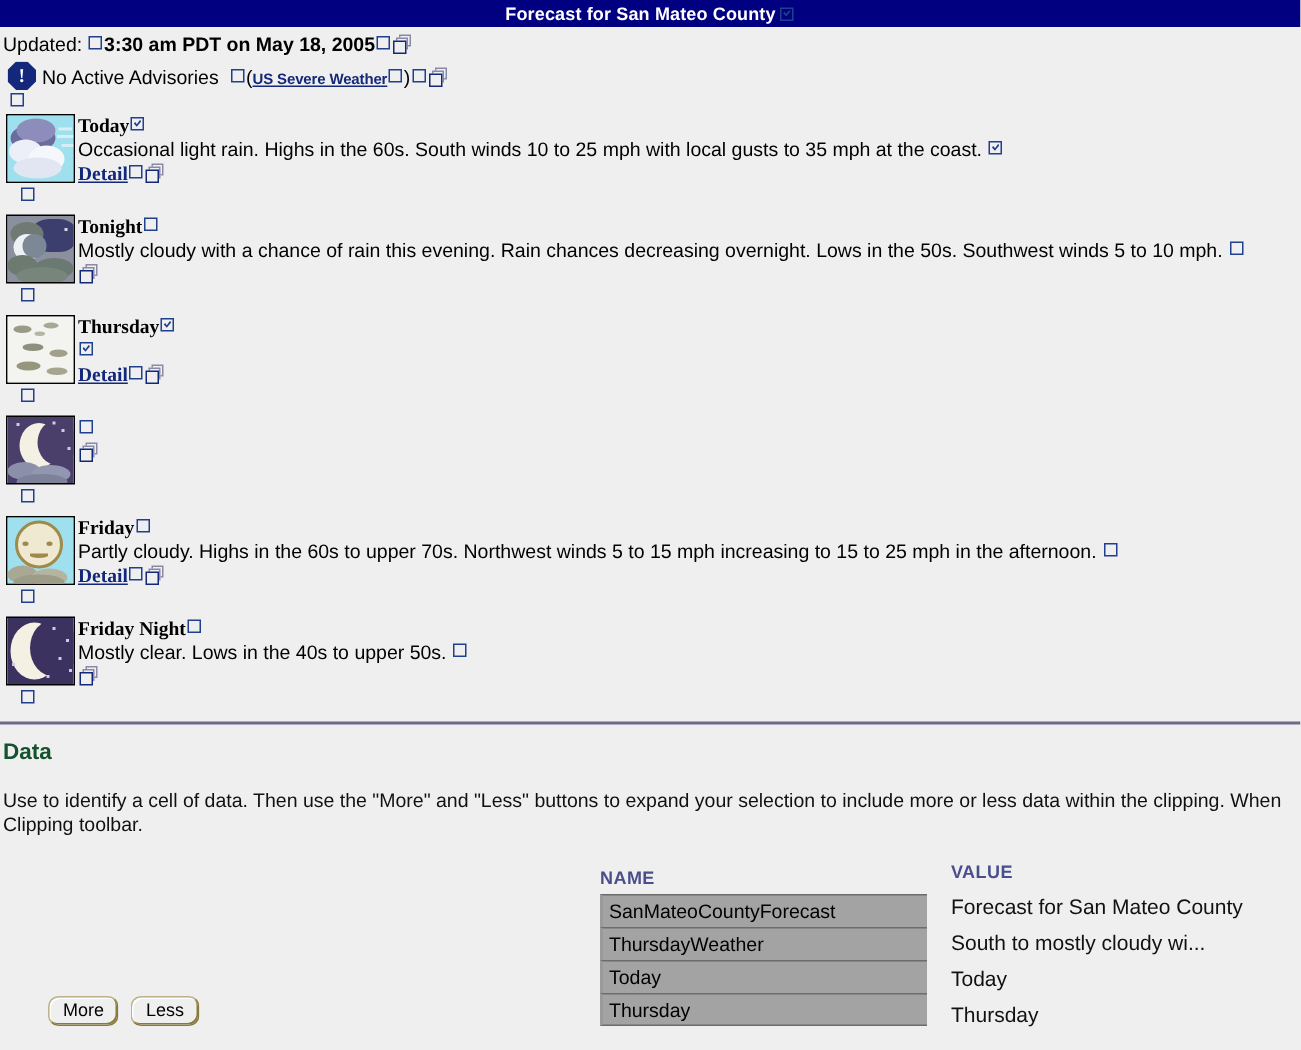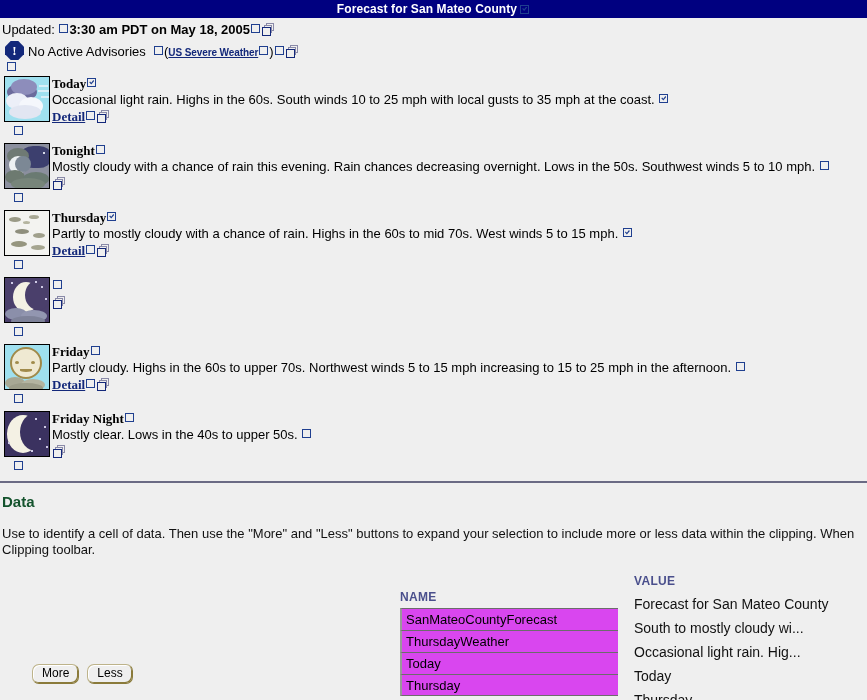--- a/index.html
+++ b/index.html
@@ -188,21 +188,21 @@
     letter-spacing: 0.3px;
     font-family: "Liberation Sans", sans-serif;
     padding-bottom: 4px;
   }
   .nfield {
     height: 22px;
     box-sizing: border-box;
     border-top: 1px solid #6c6c6c;
     border-left: 2px solid #9a9a9a;
     border-right: 0; border-bottom: 0;
-    background: #d946ef;
+    background: #a3a3a3;
     font-size: 13px; color: #000;
     font-family: "Liberation Sans", sans-serif;
     padding: 0 0 0 4px;
     line-height: 18px;
     outline: none;
     width: 100%;
     display: block;
   }
   .nfield-last { border-bottom: 1px solid #6c6c6c; }
   .vcell {
@@ -319,21 +319,21 @@
             <div class="cloud" style="left:28px;top:22px;width:12px;height:5px;background:#a0a08c"></div>
             <div class="cloud" style="left:6px;top:30px;width:16px;height:6px;background:#96967f"></div>
             <div class="cloud" style="left:26px;top:34px;width:14px;height:5px;background:#a6a690"></div>
             <div class="cloud" style="left:18px;top:10px;width:7px;height:3px;background:#b5b5a0"></div>
           </div>
         </div>
         <span class="ficon-sub boxg"></span>
       </div>
       <div class="fbody">
         <div class="fday"><span>Thursday</span><span class="boxg checked"></span></div>
-        <div class="fdesc"><span>Partly to mostly cloudy with a chance of rain. Highs in the 60s to mid 70s. West winds 5 to 15 mph.</span> <span class="boxg checked"></span></div>
+        <div class="fdesc"> <span class="boxg checked"></span></div>
         <div class="fdetail"><a>Detail</a><span class="boxg"></span><span class="copyicon"><i class="s1"></i><i class="s2"></i><i class="s3"></i></span></div>
       </div>
     </div>
 
     <div class="frow">
       <div class="ficon-col">
         <div class="ficon">
           <div class="art">
             <div class="sky" style="background:#4a3f6b"></div>
             <div class="moon" style="left:8px;top:4px;width:26px;height:30px;background:#f4f1e4;border-radius:50%"></div>
@@ -417,21 +417,20 @@
           <div class="colhead">NAME</div>
           <input class="nfield" value="SanMateoCountyForecast" style="">
           <input class="nfield" value="ThursdayWeather" style="">
           <input class="nfield" value="Today" style="">
           <input class="nfield nfield-last" value="Thursday" style="">
         </div>
         <div class="col-value">
           <div class="colhead">VALUE</div>
           <div class="vcell">Forecast for San Mateo County</div>
           <div class="vcell">South to mostly cloudy wi...</div>
-          <div class="vcell">Occasional light rain. Hig...</div>
           <div class="vcell">Today</div>
           <div class="vcell">Thursday</div>
         </div>
       </div>
     </div>
   </div>
 
   <div class="btnbar">
     <button class="btn">More</button>
     <button class="btn">Less</button>

